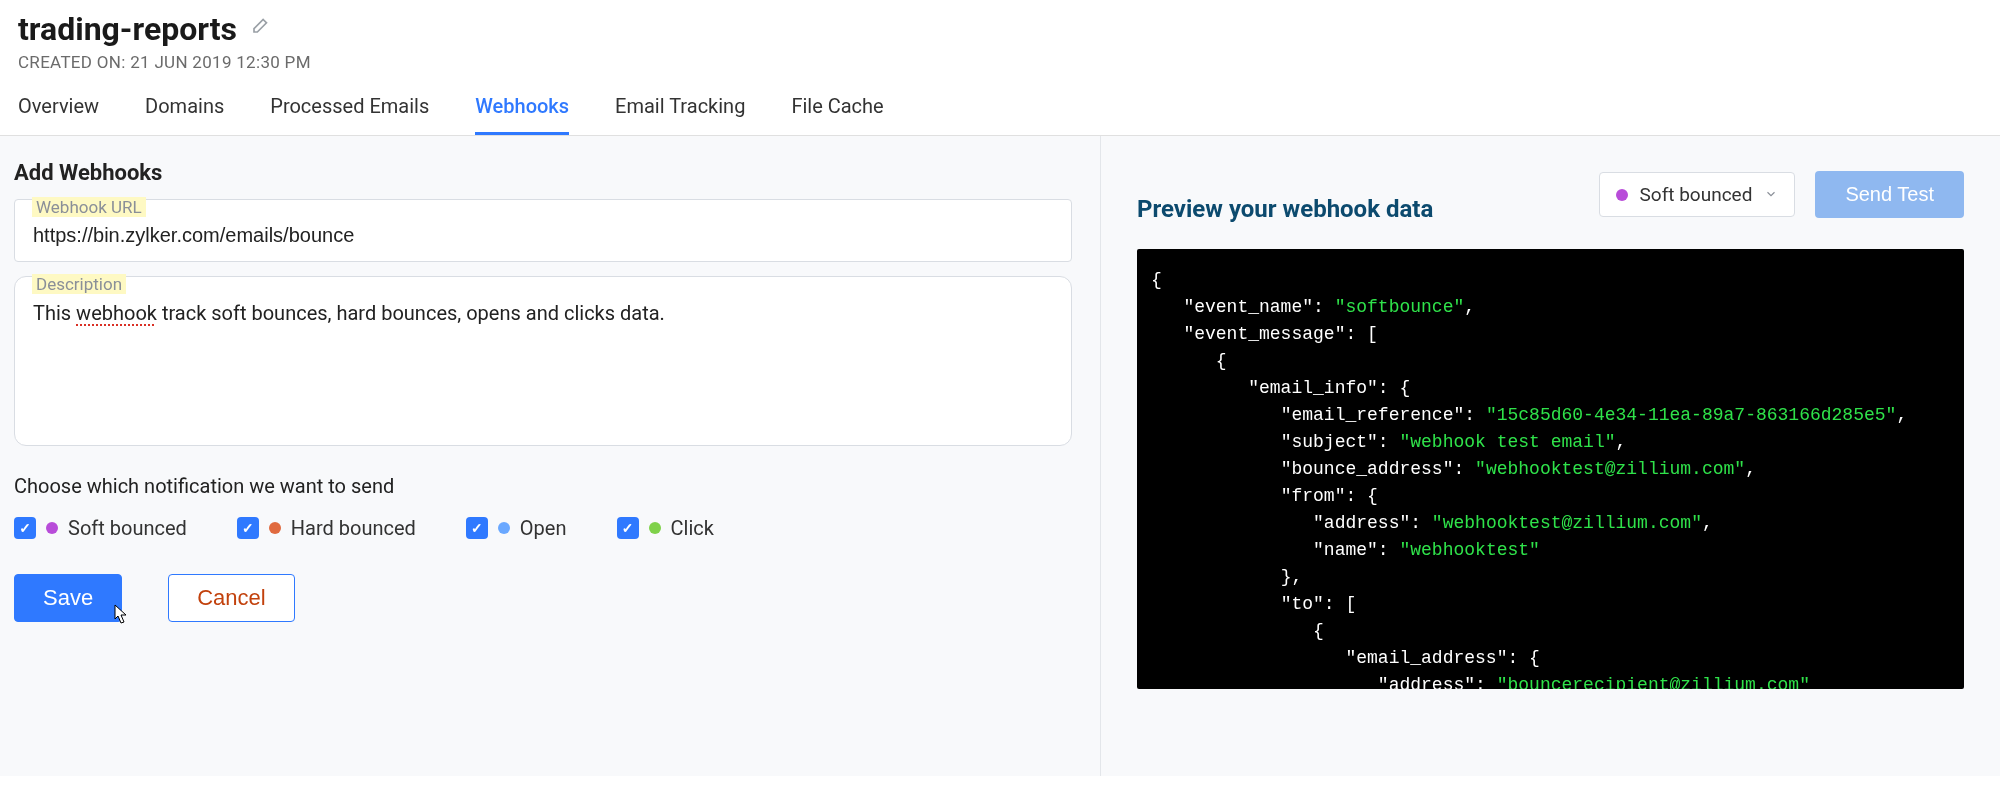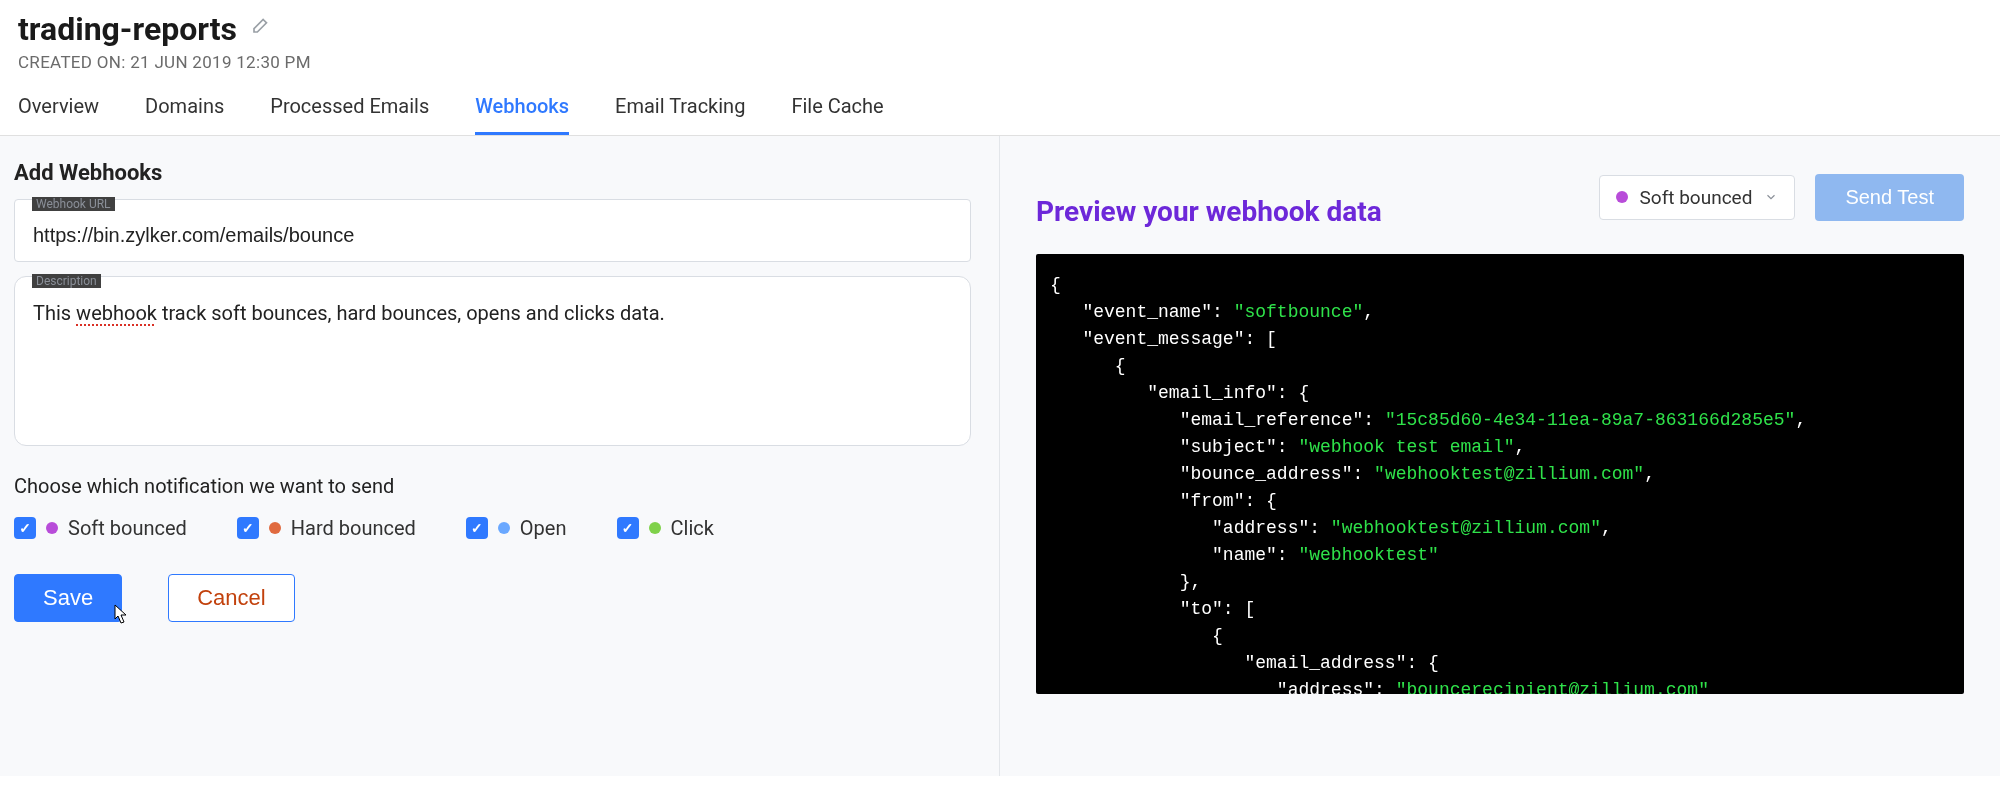--- a/index.html
+++ b/index.html
@@ -49,41 +49,41 @@
     color: #2f79ff;
     border-bottom-color: #2f79ff;
     font-weight: 500;
   }
   .content {
     display: flex;
     background: #f8f9fb;
     min-height: 640px;
   }
   .left-panel {
-    width: 1000px;
+    width: 1101px;
     padding: 24px 28px 30px 14px;
     border-right: 1px solid #e3e6ea;
   }
   .section-title {
     font-size: 22px;
     font-weight: 700;
     color: #222;
     margin-bottom: 14px;
   }
   .field-group {
     position: relative;
     margin-bottom: 14px;
   }
   .field-label {
     position: absolute;
     top: -2px;
     left: 18px;
-    font-size: 12px;
+    font-size: 17px;
     color: #8a8f98;
-    background: #404040;
+    background: #fef9c3;
     padding: 0 4px;
     z-index: 2;
   }
   .field-input {
     width: 100%;
     font-size: 20px;
     padding: 24px 18px 14px 18px;
     border: 1px solid #d9dde3;
     border-radius: 4px;
     background: #fff;
@@ -185,23 +185,23 @@
     flex: 1;
     padding: 30px 36px 30px 36px;
   }
   .preview-header {
     display: flex;
     align-items: center;
     justify-content: space-between;
     margin-bottom: 26px;
   }
   .preview-title {
-    font-size: 28px;
+    font-size: 24px;
     font-weight: 700;
-    color: #6d28d9;
+    color: #0c4a6e;
     margin-top: 29px;
   }
   .preview-controls {
     display: flex;
     align-items: center;
     gap: 20px;
   }
   .dropdown {
     display: flex;
     align-items: center;

